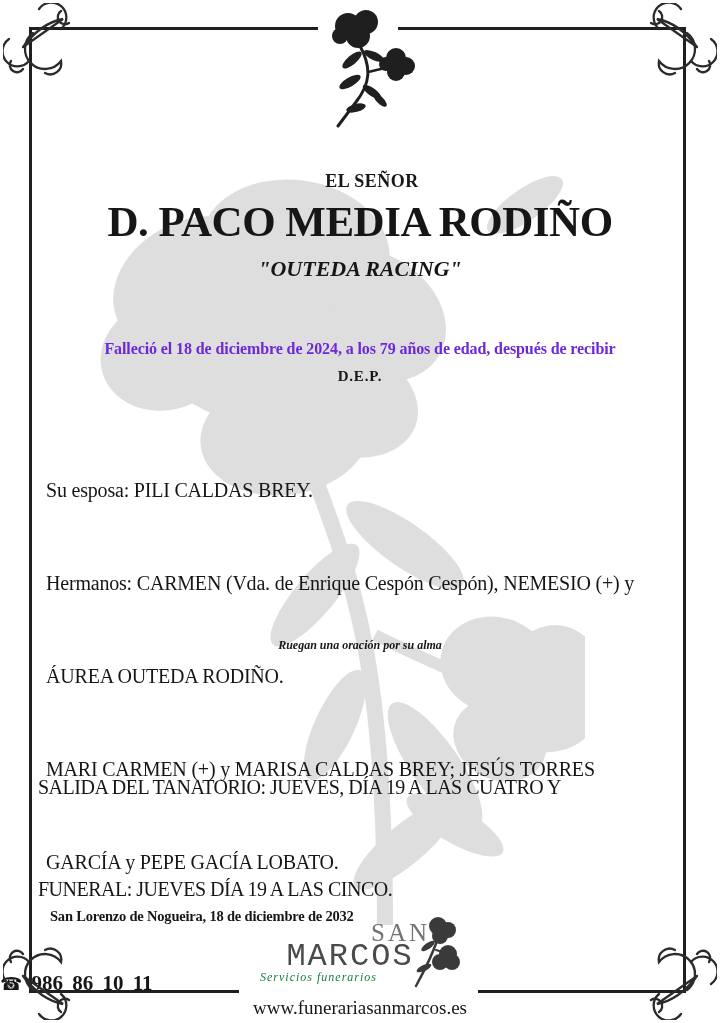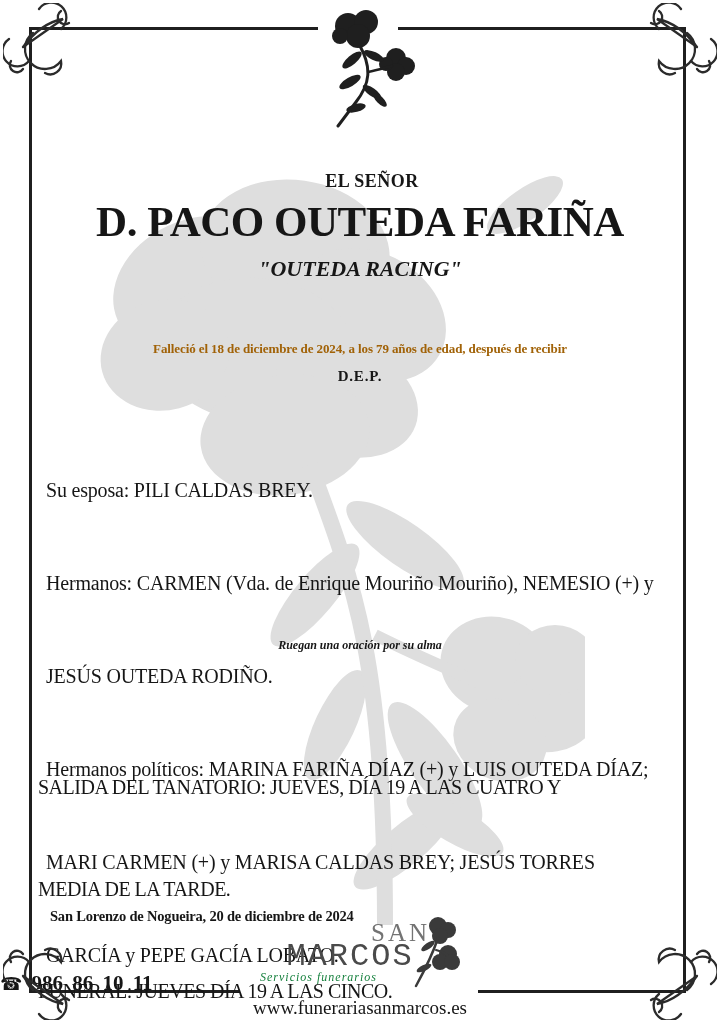--- a/index.html
+++ b/index.html
@@ -20,21 +20,21 @@
   
   .watermark{position:absolute;left:55px;top:165px;z-index:0;}
   .topflower{position:absolute;left:316px;top:6px;z-index:3;}
   .logoflower{position:absolute;left:408px;top:916px;z-index:3;}
   
   .txt{position:absolute;z-index:2;white-space:pre;}
   .center{left:0;width:720px;text-align:center;}
   .pre-title{top:171px;font-size:18px;font-weight:bold;letter-spacing:.5px;margin-left:12px;}
   .name{top:197px;font-size:43px;font-weight:bold;letter-spacing:-.5px;}
   .alias{top:256px;font-size:22px;font-weight:bold;font-style:italic;}
-  .death{top:295px;font-size:13px;font-weight:bold;color:#a16207;line-height:21.5px;letter-spacing:-.1px;}
+  .death{top:295px;font-size:16px;font-weight:bold;color:#6d28d9;line-height:21.5px;letter-spacing:-.1px;}
   .dep{top:368px;font-size:15px;font-weight:bold;letter-spacing:.8px;}
   .family{left:46px;top:413px;font-size:20px;line-height:31px;letter-spacing:-.2px;}
   .prayer{top:638px;font-size:12px;font-weight:bold;font-style:italic;}
   .schedule{left:38px;top:702px;font-size:20px;line-height:34px;letter-spacing:-.5px;}
   .place-date{left:50px;top:908px;font-size:14.5px;font-weight:bold;letter-spacing:-.2px;}
   
   .brand-top{position:absolute;left:270px;top:919px;width:160px;text-align:right;
              padding-right:10px;font-size:25px;letter-spacing:3px;color:#737373;z-index:2;white-space:pre;}
   .brand-bottom{position:absolute;left:260px;top:938px;width:180px;text-align:center;
              font-size:32px;letter-spacing:2px;color:#4a4a4a;z-index:2;white-space:pre;font-family:Liberation Mono, monospace;}
@@ -122,51 +122,49 @@
       <ellipse cx="34" cy="76" rx="12" ry="4.5" transform="rotate(-30 34 76)"></ellipse>
       <ellipse cx="56" cy="86" rx="11" ry="4" transform="rotate(35 56 86)"></ellipse>
       <ellipse cx="40" cy="102" rx="10" ry="4" transform="rotate(-15 40 102)"></ellipse>
       <ellipse cx="64" cy="94" rx="9" ry="3.5" transform="rotate(45 64 94)"></ellipse>
     </g>
     <path d="M44,40 C56,62 54,78 40,96 C34,104 28,112 22,120" stroke="#1f1f1f" stroke-width="3" fill="none" stroke-linecap="round"></path>
     <path d="M52,66 C62,64 68,62 76,60" stroke="#1f1f1f" stroke-width="2.5" fill="none" stroke-linecap="round"></path>
   </svg>
 
   <div class="txt center pre-title">EL SEÑOR</div>
-  <div class="txt center name">D. PACO OUTEDA FARIÑA</div>
+  <div class="txt center name">D. PACO MEDIA RODIÑO</div>
   <div class="txt center alias">"OUTEDA RACING"</div>
 
   <div class="txt center death">
     <div>Falleció el 18 de diciembre de 2024, a los 79 años de edad, después de recibir</div>
   </div>
 
   <div class="txt center dep">D.E.P.</div>
 
   <div class="txt family">
     <div>Su esposa: PILI CALDAS BREY.</div>
-    <div>Hermanos: CARMEN (Vda. de Enrique Mouriño Mouriño), NEMESIO (+) y</div>
-    <div>JESÚS OUTEDA RODIÑO.</div>
-    <div>Hermanos políticos: MARINA FARIÑA DÍAZ (+) y LUIS OUTEDA DÍAZ;</div>
+    <div>Hermanos: CARMEN (Vda. de Enrique Cespón Cespón), NEMESIO (+) y</div>
+    <div>ÁUREA OUTEDA RODIÑO.</div>
     <div>MARI CARMEN (+) y MARISA CALDAS BREY; JESÚS TORRES</div>
     <div>GARCÍA y PEPE GACÍA LOBATO.</div>
     
   </div>
 
   <div class="txt center prayer">Ruegan una oración por su alma</div>
 
   <div class="txt schedule">
     <div>SALIDA DEL TANATORIO: JUEVES, DÍA 19 A LAS CUATRO Y</div>
-    <div>MEDIA DE LA TARDE.</div>
     <div>FUNERAL: JUEVES DÍA 19 A LAS CINCO.</div>
     
     
     
   </div>
 
-  <div class="txt place-date">San Lorenzo de Nogueira, 20 de diciembre de 2024</div>
+  <div class="txt place-date">San Lorenzo de Nogueira, 18 de diciembre de 2032</div>
 
   <div class="brand-top">SAN</div>
   <div class="brand-bottom">MARCOS</div>
   <div class="tagline">Servicios funerarios</div>
 
   <svg class="logoflower" width="52" height="74" viewBox="0 0 52 74">
     <g fill="#3a3a3a">
       <circle cx="30" cy="10" r="9"></circle>
         <circle cx="40" cy="14" r="8"></circle>
         <circle cx="32" cy="20" r="8"></circle>

